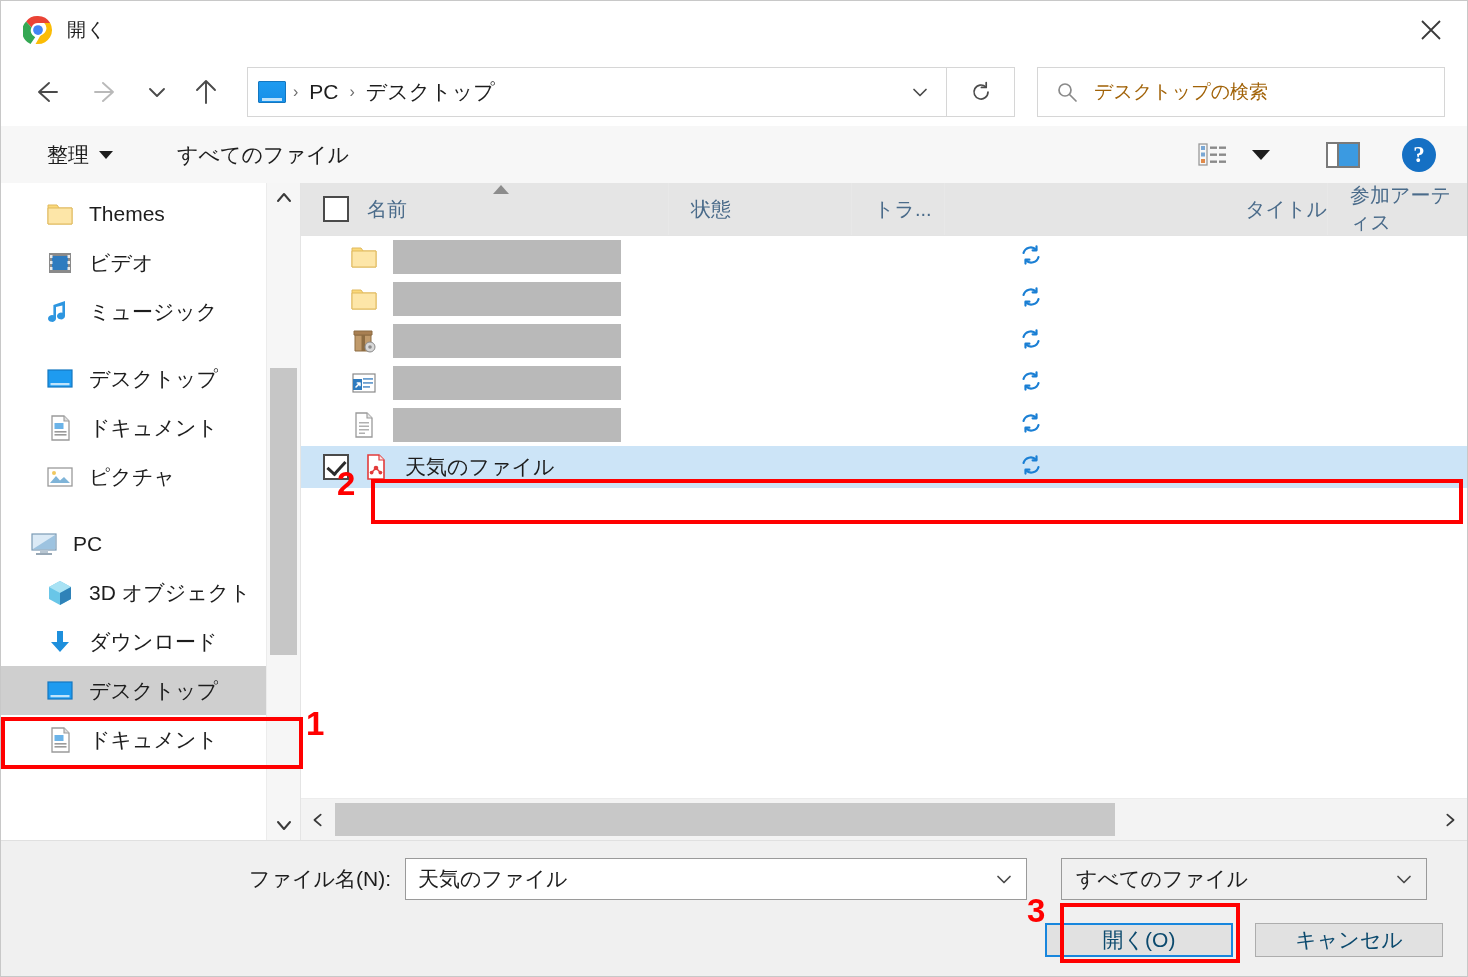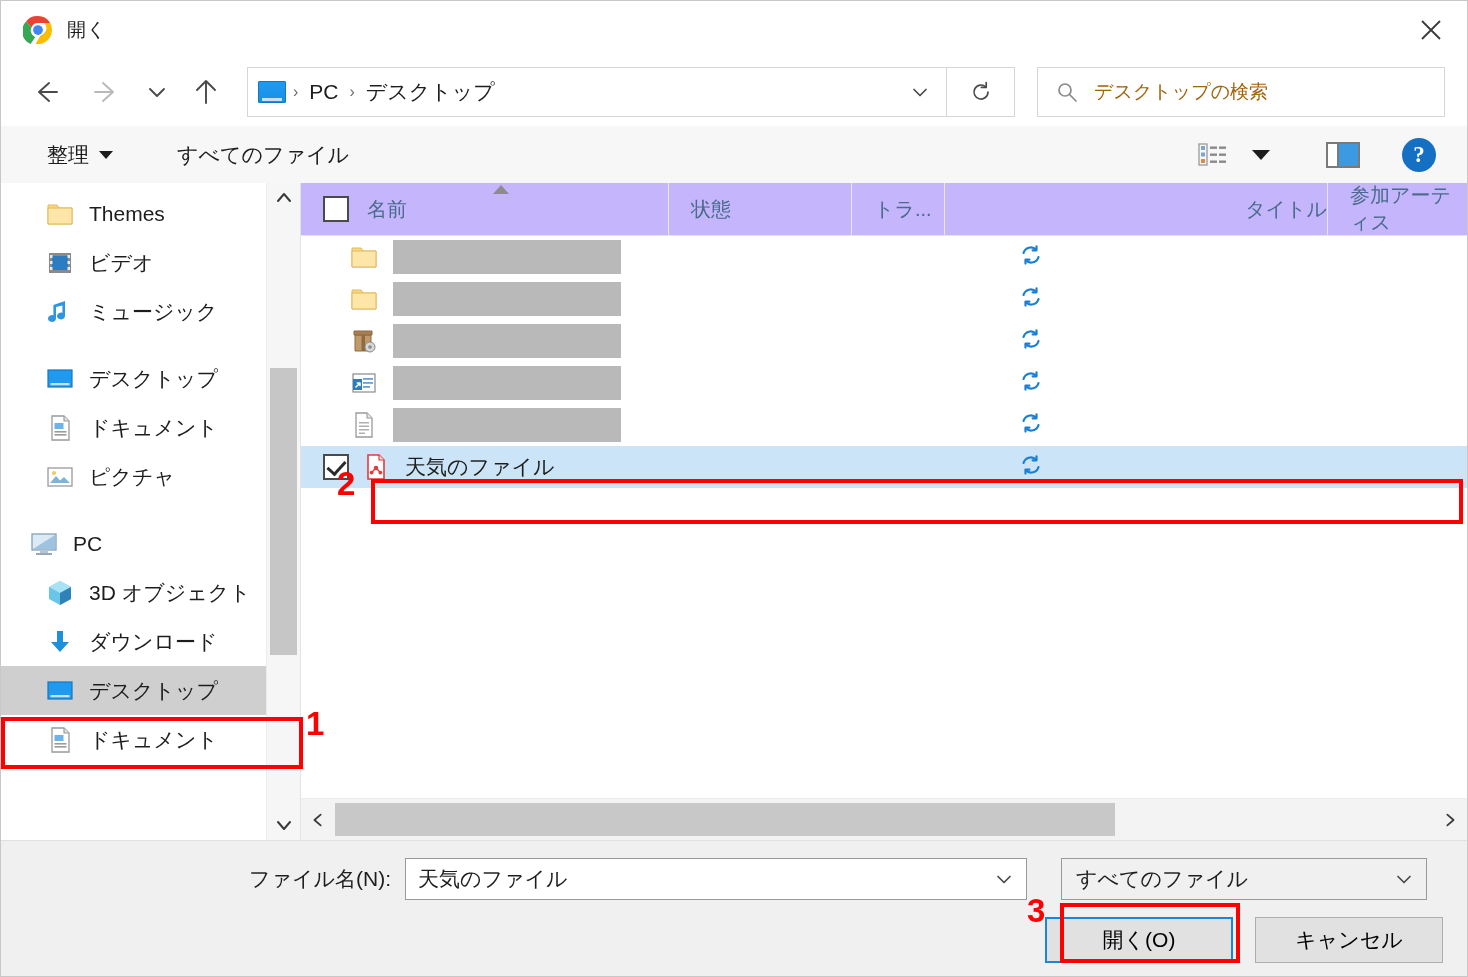--- a/index.html
+++ b/index.html
@@ -173,21 +173,21 @@
   .sb-thumb {
     position: absolute; left: 3px; right: 3px;
     top: 26%; height: 48%;
     background: #c6c6c6;
   }
 
   
   .filelist { flex: 1 1 auto; display: flex; flex-direction: column; min-width: 0; }
   .col-head {
     height: 53px; flex: 0 0 53px; display: flex; align-items: stretch;
-    border-bottom: 1px solid #e4e4e4; background: #c4b5fd;
+    border-bottom: 1px solid #e4e4e4; background: #e5e5e5;
     position: relative;
   }
   .col {
     display: flex; align-items: center; padding-left: 22px;
     font-size: 20px; color: #4a6b8a; cursor: pointer;
     border-right: 1px solid #e8e8e8; position: relative;
   }
   .col-name { flex: 0 0 368px; padding-left: 22px; }
   .col-state { flex: 0 0 183px; }
   .col-track { flex: 0 0 93px; }
@@ -240,21 +240,21 @@
   .hs-thumb {
     position: absolute; top: 4px; bottom: 4px; left: 0;
     width: 71%; background: #c8c8c8; cursor: pointer;
   }
 
   
   .footer {
     flex: 0 0 136px; background: #f0f0f0;
     border-top: 1px solid #e0e0e0;
     padding: 16px 24px 0 24px;
-    display: flex; flex-direction: column; gap: 16px;
+    display: flex; flex-direction: column; gap: 22px;
   }
   .f-row1 { display: flex; align-items: center; height: 44px; }
   .fn-label {
     font-size: 21px; color: #1d1d1d; width: 380px; text-align: right;
     padding-right: 14px;
   }
   .fn-input {
     flex: 0 0 622px; height: 42px; background: #fff;
     border: 1px solid #9a9a9a; display: flex; align-items: center;
     padding-left: 12px; font-size: 21px; color: #1d1d1d;
@@ -267,23 +267,23 @@
   .type-select {
     margin-left: 34px; flex: 0 0 366px; height: 42px;
     background: #f0f0f0; border: 1px solid #9a9a9a;
     display: flex; align-items: center; padding-left: 14px;
     font-size: 21px; color: #1d1d1d; cursor: pointer;
   }
   .type-select .val { flex: 1 1 auto; }
 
   .f-row2 { display: flex; align-items: center; justify-content: flex-end; gap: 22px; }
   .btn {
-    height: 46px; border: 1px solid #adadad; background: #e1e1e1;
+    height: 34px; border: 1px solid #adadad; background: #e1e1e1;
     display: flex; align-items: center; justify-content: center;
-    font-size: 21px; color: #000000; cursor: pointer;
+    font-size: 21px; color: #0c4a6e; cursor: pointer;
   }
   .btn.open { width: 188px; border: 2px solid #1886dd; background: #e1e1e1; }
   .btn.cancel { width: 188px; }
 
   
   .anno-box {
     position: absolute; border: 4px solid #ff0000; pointer-events: none;
     z-index: 40;
   }
   .anno-num {

